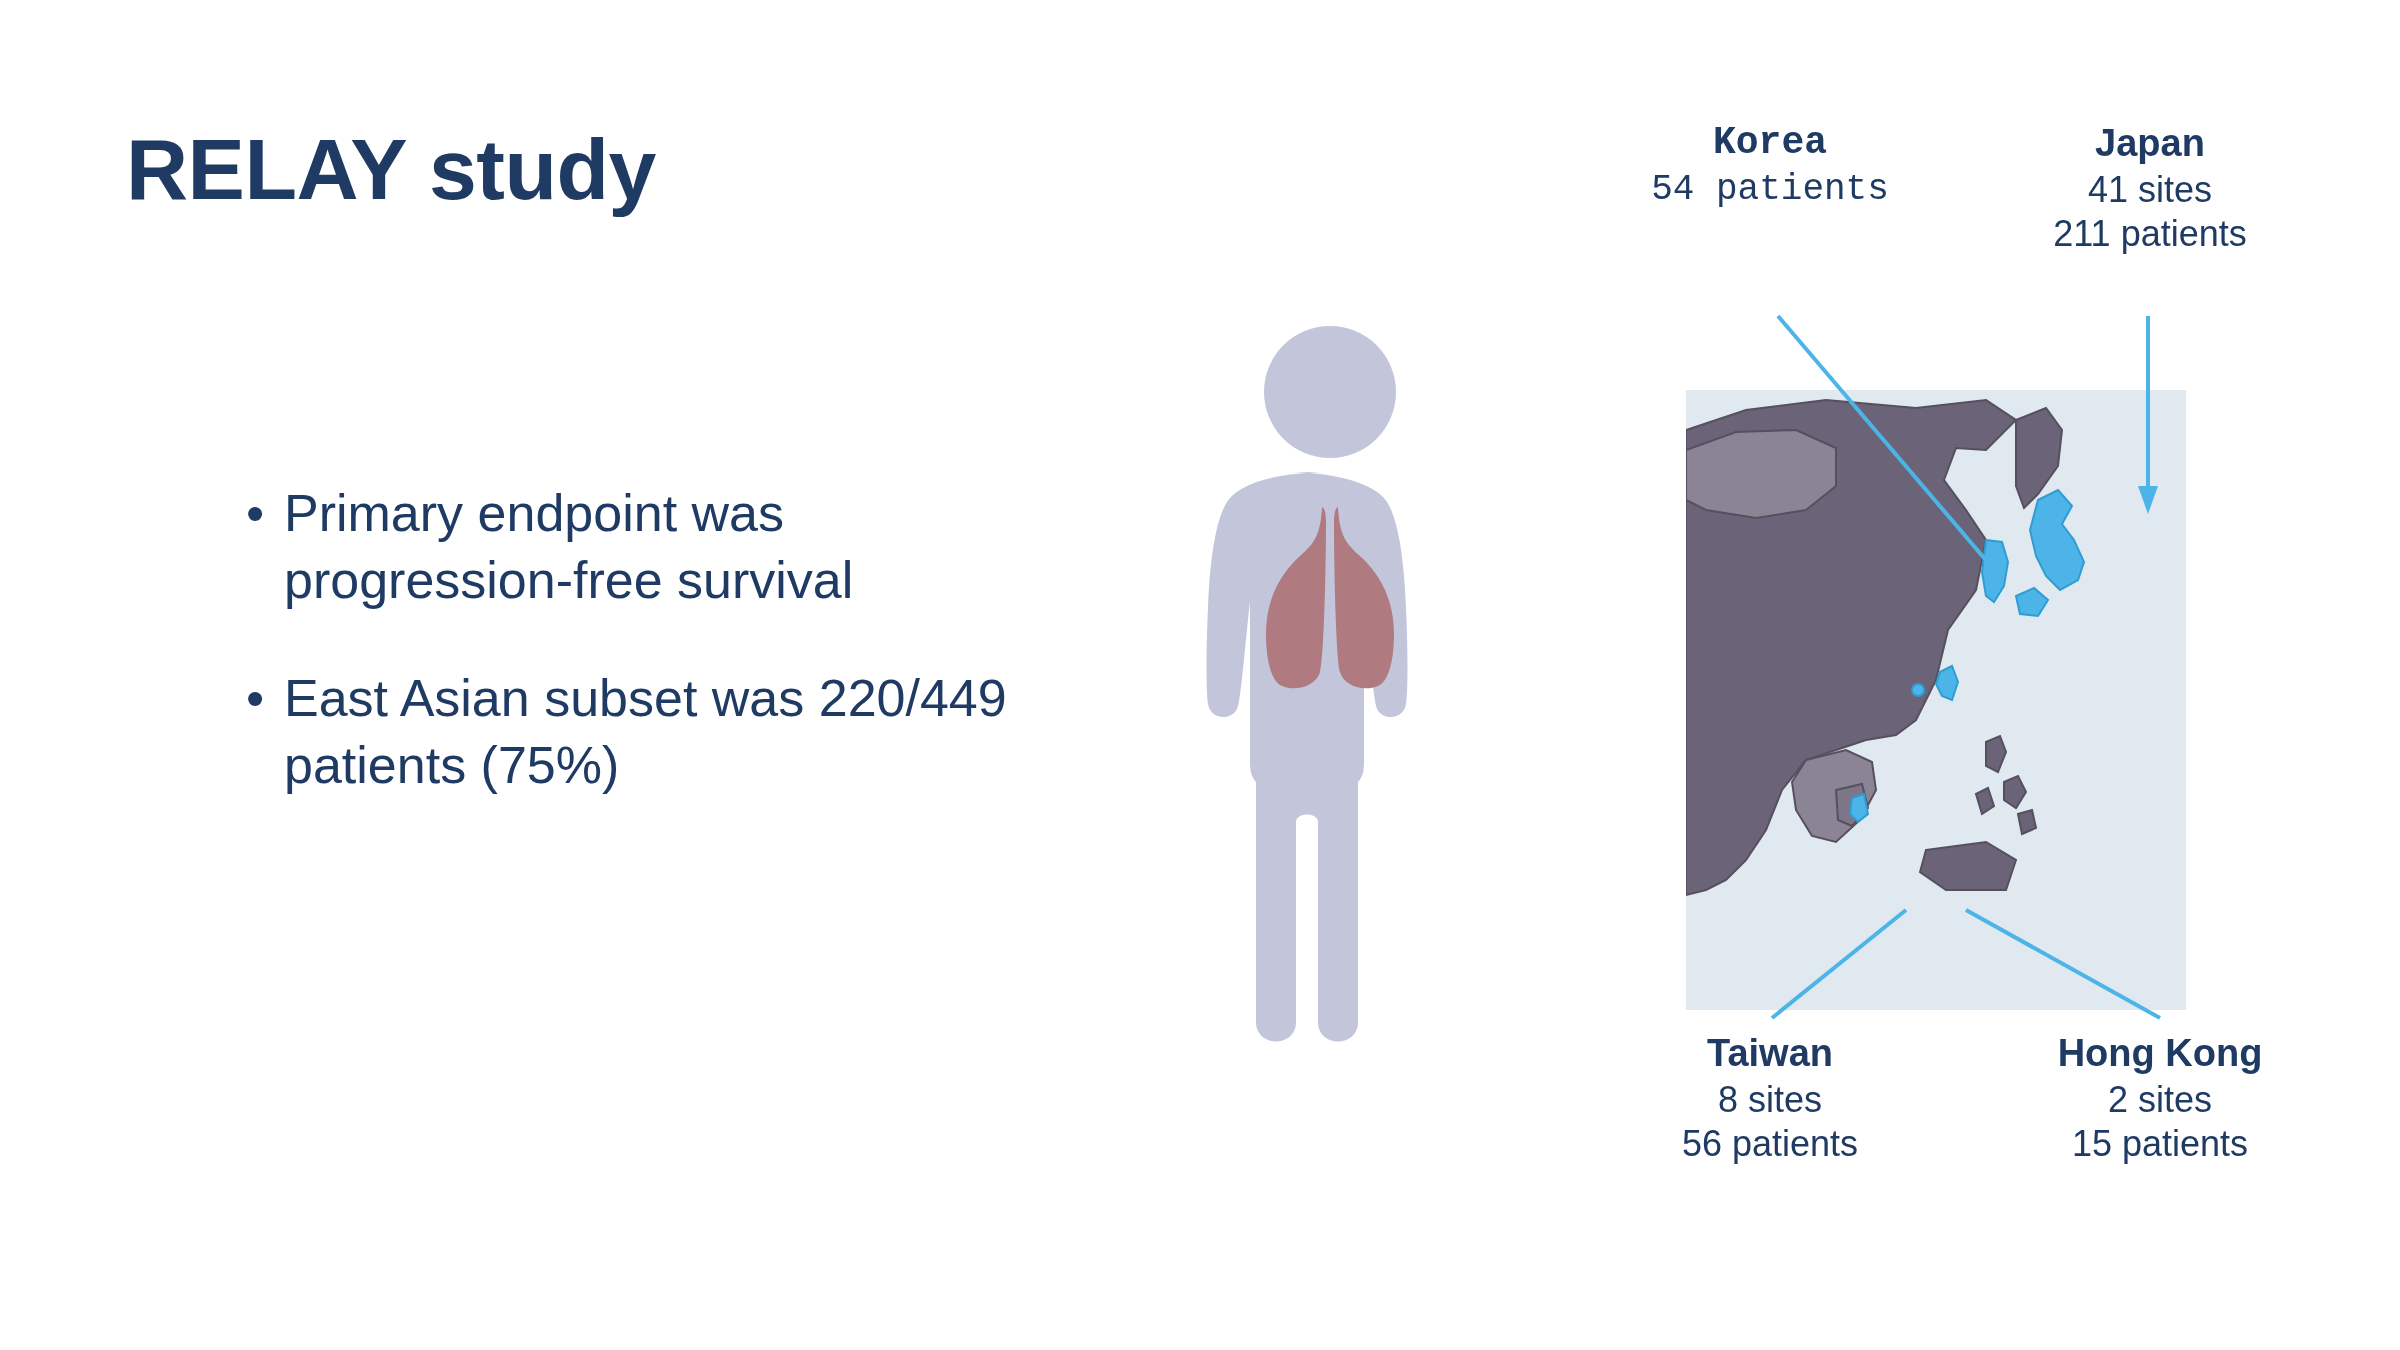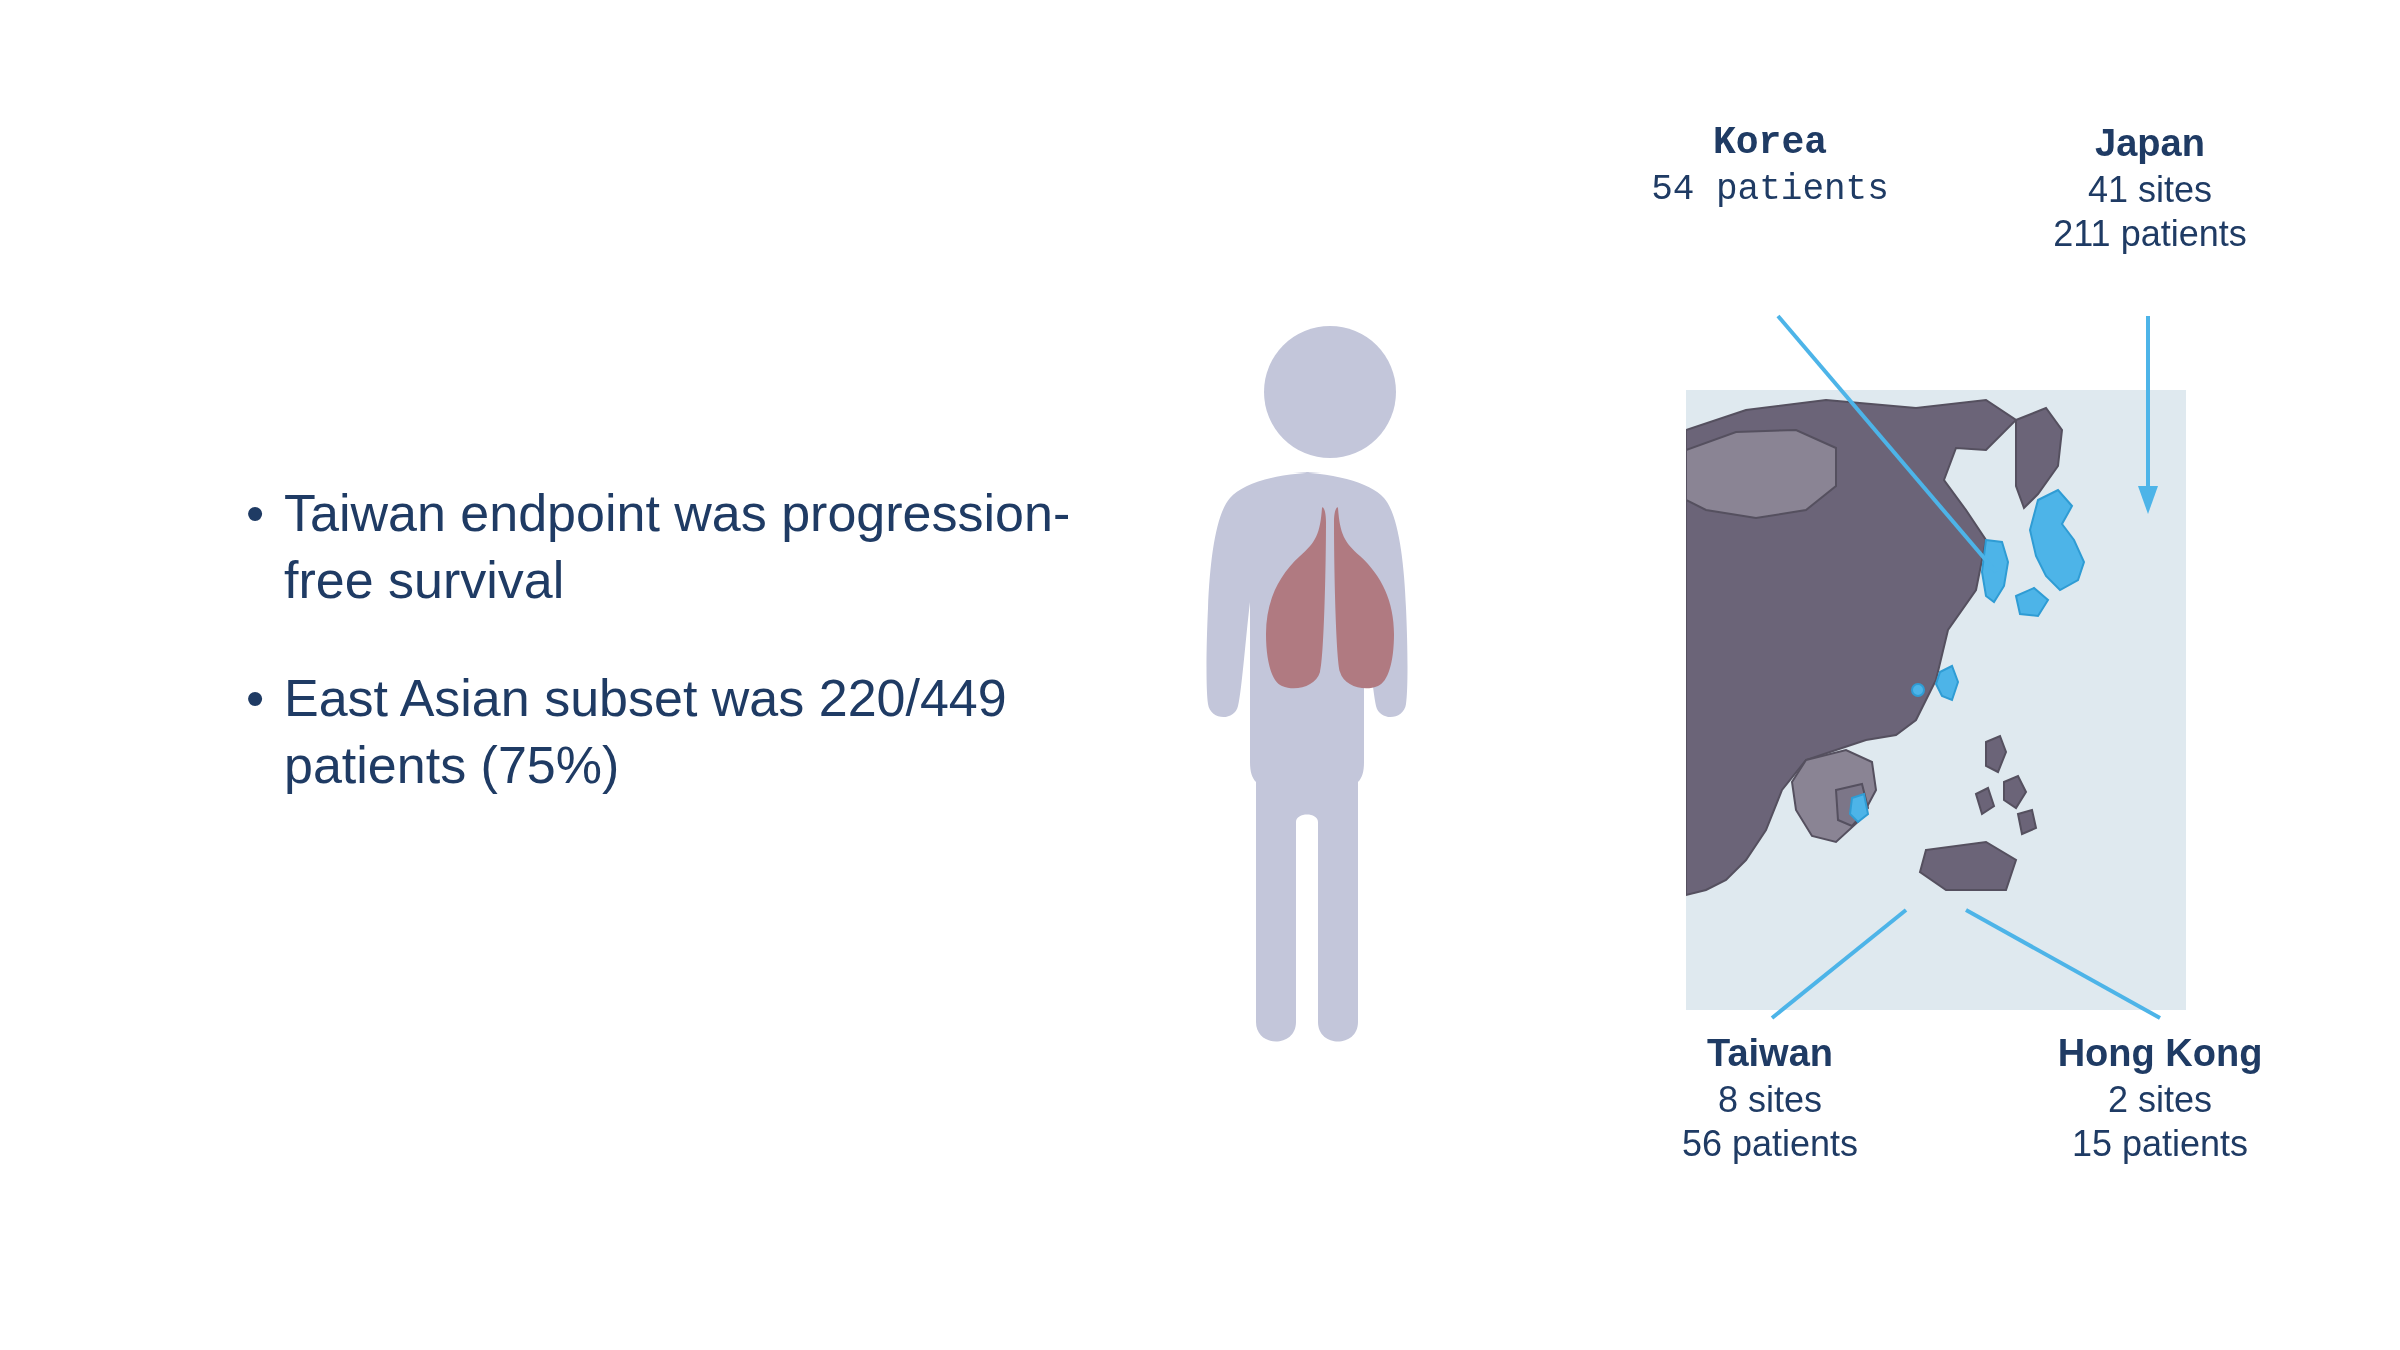--- a/index.html
+++ b/index.html
@@ -111,23 +111,24 @@
     width: 740px;
     height: 1120px;
     pointer-events: none;
   }
 </style>
 </head>
 <body>
 
 <div class="slide">
 
+  <div class="title">RELAY study</div>
 
   <div class="bullets">
-    <div class="bullet">Taiwan endpoint was progression-free survival</div>
+    <div class="bullet">Primary endpoint was progression-free survival</div>
     <div class="bullet">East Asian subset was 220/449 patients (75%)</div>
   </div>
 
   <svg class="figure" viewBox="0 0 360 840">
     <g>
       <circle cx="180" cy="72" r="66" fill="#c3c6da"></circle>
       <path d="M180 152
                c-48 0 -86 10 -100 26
                c-14 16 -20 60 -22 110
                c-2 44 -2 82 0 96

